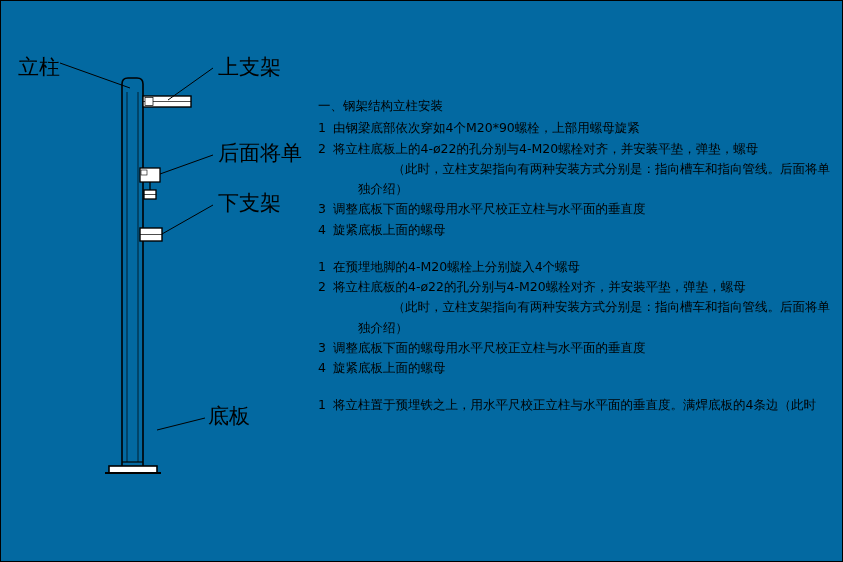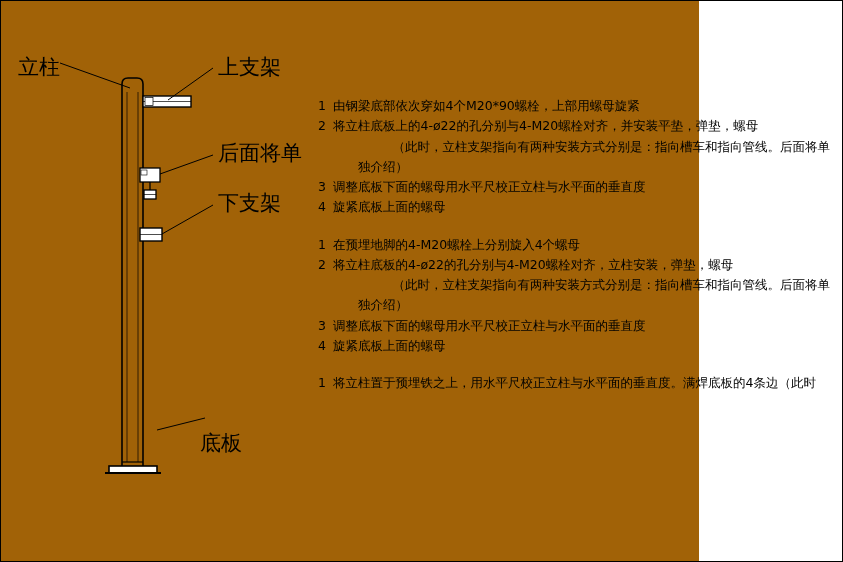--- a/index.html
+++ b/index.html
@@ -8,23 +8,23 @@
   }
   body {
     width: 843px;
     height: 562px;
     background: #ffffff;
     font-family: "Liberation Sans", sans-serif;
     overflow: hidden;
   }
   #page {
     position: relative;
-    width: 699px;
+    width: 843px;
     height: 562px;
-    background: #a16207;
+    background: #0369a1;
   }
   .border-frame {
     position: absolute;
     left: 0;
     top: 0;
     width: 843px;
     height: 562px;
     border: 1px solid #000;
     box-sizing: border-box;
   }
@@ -44,21 +44,21 @@
     font-family: "DejaVu Sans", sans-serif;
     font-size: 21px;
     color: #000;
     white-space: nowrap;
     line-height: 1;
   }
   .lbl-lizhu   { left: 18px;  top: 57px; }
   .lbl-shang   { left: 218px; top: 57px; }
   .lbl-neibi   { left: 218px; top: 143px; }
   .lbl-xia     { left: 218px; top: 193px; }
-  .lbl-diban   { left: 200px; top: 406px; margin-top: 27px; }
+  .lbl-diban   { left: 208px; top: 406px; }
 
   
   #textcol {
     position: absolute;
     left: 318px;
     top: 96px;
     width: 512px;
     font-family: "DejaVu Sans", sans-serif;
     font-size: 12.5px;
     color: #000;
@@ -149,20 +149,21 @@
 
   <div class="label lbl-lizhu">立柱</div>
   <div class="label lbl-shang">上支架</div>
   <div class="label lbl-neibi">后面将单</div>
   <div class="label lbl-xia">下支架</div>
   <div class="label lbl-diban">底板</div>
 
   <div id="textcol">
 
     <div class="sec">
+      <div class="sec-title">一、钢架结构立柱安装</div>
       <div class="item">
         <span class="num">1</span>
         <span class="itext">由钢梁底部依次穿如4个M20*90螺栓，上部用螺母旋紧</span>
       </div>
       <div class="item">
         <span class="num">2</span>
         <span class="itext">将立柱底板上的4-ø22的孔分别与4-M20螺栓对齐，并安装平垫，弹垫，螺母</span>
       </div>
       <div class="cont">（此时，立柱支架指向有两种安装方式分别是：指向槽车和指向管线。后面将单</div>
       <div class="cont2">独介绍）</div>
@@ -176,21 +177,21 @@
       </div>
     </div>
 
     <div class="sec">
       <div class="item">
         <span class="num">1</span>
         <span class="itext">在预埋地脚的4-M20螺栓上分别旋入4个螺母</span>
       </div>
       <div class="item">
         <span class="num">2</span>
-        <span class="itext">将立柱底板的4-ø22的孔分别与4-M20螺栓对齐，立柱安装，弹垫，螺母</span>
+        <span class="itext">将立柱底板的4-ø22的孔分别与4-M20螺栓对齐，并安装平垫，弹垫，螺母</span>
       </div>
       <div class="cont">（此时，立柱支架指向有两种安装方式分别是：指向槽车和指向管线。后面将单</div>
       <div class="cont2">独介绍）</div>
       <div class="item">
         <span class="num">3</span>
         <span class="itext">调整底板下面的螺母用水平尺校正立柱与水平面的垂直度</span>
       </div>
       <div class="item">
         <span class="num">4</span>
         <span class="itext">旋紧底板上面的螺母</span>

